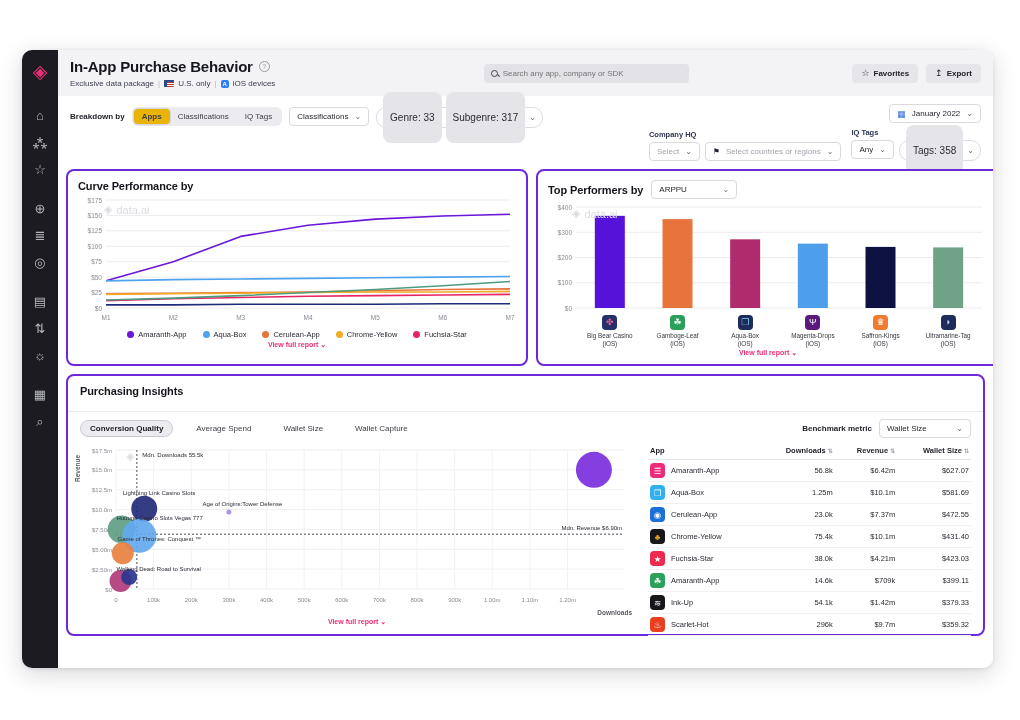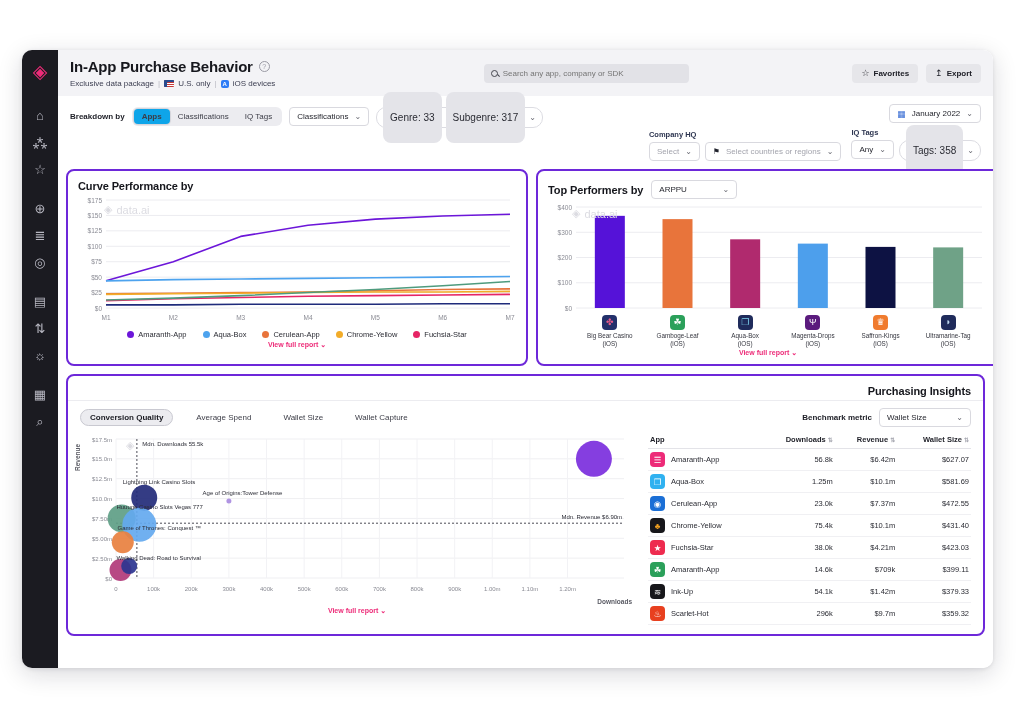--- a/index.html
+++ b/index.html
@@ -44,21 +44,21 @@
   .tabs { display:flex; gap:22px; padding:0 14px 0 40px; border-bottom:1px solid #e9e9ed; background:#fff; height:30px; }
   .tab { font-size:8.5px; color:#41424c; display:flex; align-items:center; cursor:pointer;
     border-bottom:2px solid transparent; padding-top:2px; }
   .tab.active { color:#14151b; font-weight:bold; border-bottom-color:#ed2b78; }
   
   .filters { display:flex; justify-content:space-between; padding:8px 12px 2px 12px; }
   .bd-row { display:flex; align-items:flex-start; gap:7px; padding-top:3px; }
   .bd-label { font-size:8px; font-weight:bold; color:#1d1e26; padding-top:5px; }
   .seg-wrap { background:#ececf0; border-radius:6px; padding:2px; display:flex; }
   .seg { font-size:8px; color:#3c3d47; padding:3px 8px; border-radius:4px; cursor:pointer; white-space:nowrap; }
-  .seg.active { background:#0ea5e9; font-weight:bold; box-shadow:0 0 0 1px #d6d6dc, 0 1px 2px rgba(0,0,0,.08); }
+  .seg.active { background:#eab308; font-weight:bold; box-shadow:0 0 0 1px #d6d6dc, 0 1px 2px rgba(0,0,0,.08); }
   .select { border:1px solid #d9d9df; background:#fff; border-radius:4px; height:19px; display:flex;
     align-items:center; gap:6px; padding:0 7px; font-size:8px; color:#26272f; cursor:pointer; white-space:nowrap; }
   .chev { color:#6a6b74; font-size:8px; }
   .chip-pill { border:1px solid #dcdce2; border-radius:10px; height:21px; display:flex; align-items:center;
     gap:4px; padding:0 6px; cursor:pointer; }
   .chip { background:#e4e4e9; border-radius:8px; font-size:10px; color:#2a2b33; padding:20px 7px; white-space:nowrap; }
   .right-filters { display:flex; flex-direction:column; align-items:flex-end; gap:5px; }
   .rf-row { display:flex; gap:10px; align-items:flex-end; }
   .rf-group { display:flex; flex-direction:column; gap:3px; }
   .rf-label { font-size:7.5px; font-weight:bold; color:#2d3550; }
@@ -78,21 +78,21 @@
   .lg-item { display:flex; align-items:center; gap:4px; font-size:7.5px; color:#2b2c34; }
   .lg-dot { width:7px; height:7px; border-radius:50%; }
   .vfr { text-align:center; font-size:7px; color:#ed2b78; font-weight:bold; cursor:pointer; margin-top:2px; }
   .bar-icons { display:flex; margin-left:28px; margin-right:6px; }
   .bar-slot { flex:1; display:flex; flex-direction:column; align-items:center; gap:2px; }
   .app-ic { width:15px; height:15px; border-radius:4px; display:flex; align-items:center; justify-content:center;
     font-size:9px; line-height:1; }
   .bar-lab { font-size:6.3px; color:#35363f; text-align:center; line-height:1.25; }
   
   .purchase-card { margin:8px 8px 0 8px; height:262px; }
-  .p-head { padding:9px 12px 3px 12px; border-bottom:1px solid #ececf0;text-align:right; }
+  .p-head { padding:9px 12px 14px 12px; border-bottom:1px solid #ececf0; }
   .p-tabs-row { display:flex; justify-content:space-between; align-items:center; padding:7px 12px 2px 12px; }
   .p-tabs { display:flex; align-items:center; gap:14px; }
   .p-tab { font-size:8px; color:#3c3d47; cursor:pointer; padding:3px 9px; border-radius:9px; }
   .p-tab.active { border:1px solid #c9c9d1; background:#ececf0; font-weight:bold; color:#1a1b22; }
   .bm { display:flex; align-items:center; gap:7px; }
   .bm-label { font-size:8px; font-weight:bold; color:#1d1e26; }
   .p-content { display:flex; padding:2px 12px 0 8px; }
   .scatter-wrap { position:relative; width:562px; }
   .yaxis-label { position:absolute; left:-2px; top:12px; font-size:6.5px; color:#5a5b64; font-weight:bold;
     transform:rotate(-90deg); transform-origin:left top; }

